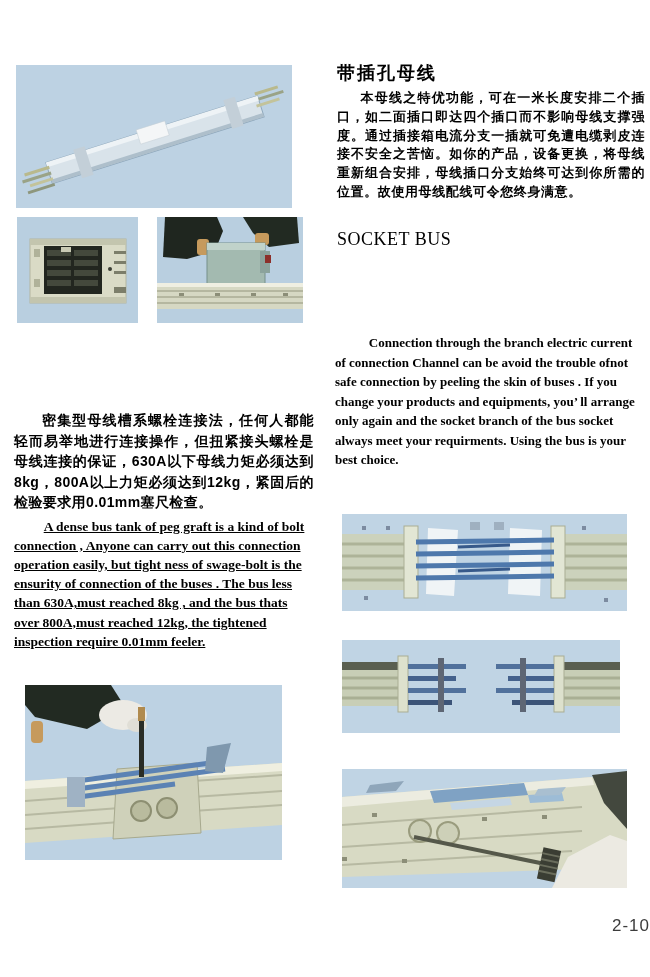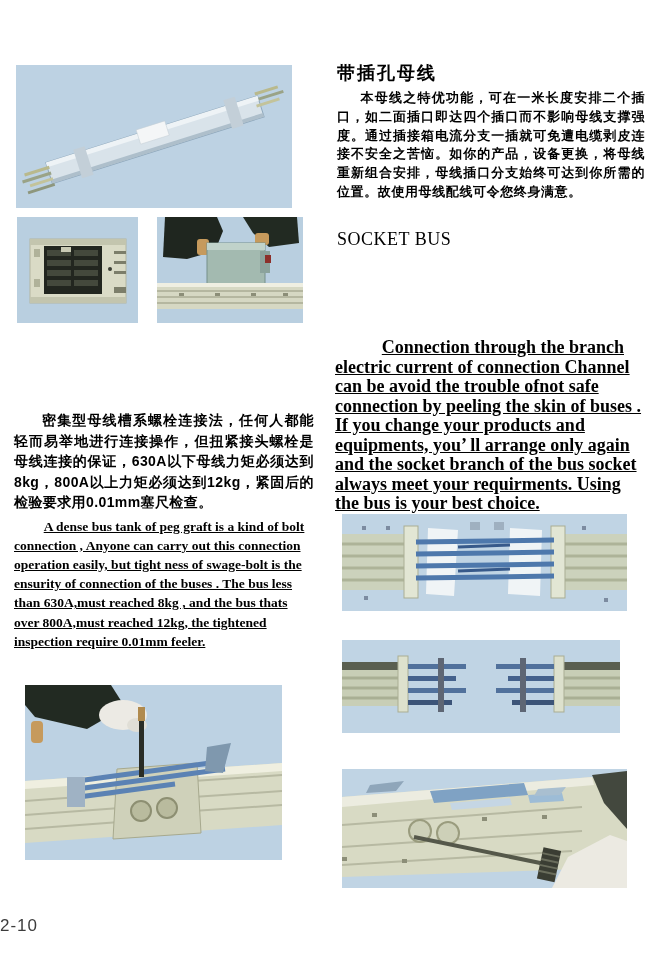--- a/index.html
+++ b/index.html
@@ -16,30 +16,30 @@
   .zh-right{position:absolute;left:337px;top:76px;width:308px;
             font-family:"Liberation Sans",sans-serif;font-weight:700;
             font-size:13px;line-height:18.8px;letter-spacing:0.6px;
             text-indent:1.8em;color:#000;text-align:justify;}
   .en-head{position:absolute;left:337px;top:214px;font-family:"Liberation Serif",serif;
            font-weight:400;font-size:18px;letter-spacing:0.5px;color:#000;}
   .en-p1{position:absolute;left:335px;top:240px;width:310px;
          font-family:"Liberation Serif",serif;font-weight:700;font-size:13px;
          line-height:19.5px;text-indent:2.6em;color:#000;}
   .en-p2{position:absolute;left:335px;top:320px;width:310px;
-         font-family:"Liberation Serif",serif;font-weight:700;font-size:18px;
-         line-height:19.5px;text-indent:2.6em;color:#000;text-decoration:underline;}
+         font-family:"Liberation Serif",serif;font-weight:700;font-size:13px;
+         line-height:19.5px;text-indent:2.6em;color:#000;}
   .zh-left{position:absolute;left:14px;top:396px;width:300px;
            font-family:"Liberation Sans",sans-serif;font-weight:700;
            font-size:14px;line-height:20.5px;letter-spacing:0.4px;
            text-indent:2em;color:#000;text-align:justify;}
   .en-left{position:absolute;left:14px;top:503px;width:302px;
            font-family:"Liberation Serif",serif;font-weight:700;font-size:13.5px;
            line-height:19.2px;text-indent:2.2em;color:#000;text-decoration:underline;}
-  .page-num{position:absolute;left:0;top:916px;width:650px;text-align:left;
+  .page-num{position:absolute;left:0;top:916px;width:650px;text-align:right;
             font-family:"Liberation Sans",sans-serif;font-size:17px;
             letter-spacing:1px;color:#3c3c3c;}
 </style>
 </head>
 <body>
 
 <div class="page">
 
   <div class="fig" style="left:16px;top:65px;width:276px;height:143px;">
     <svg width="276" height="143" viewBox="0 0 276 143">

